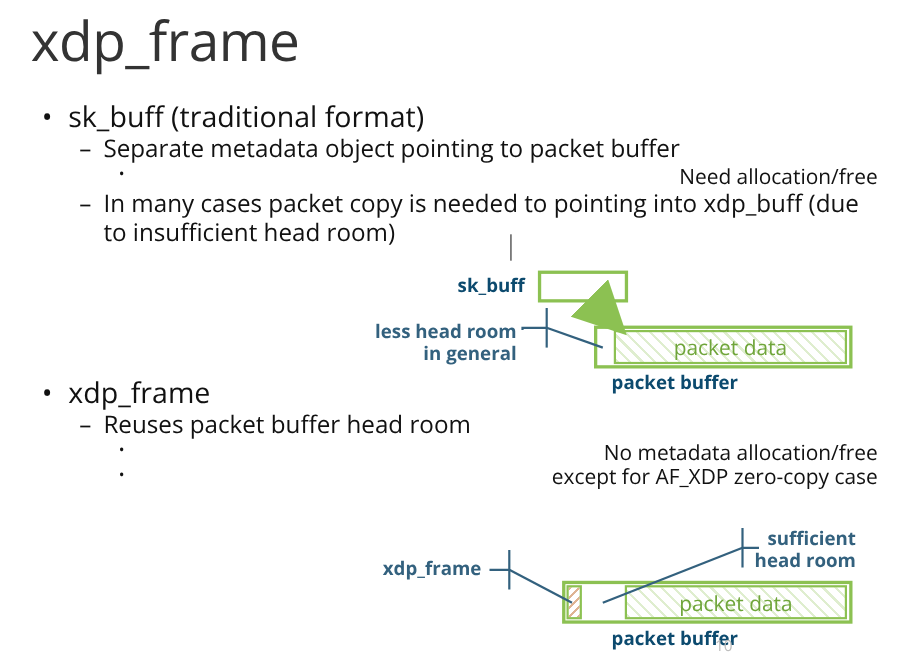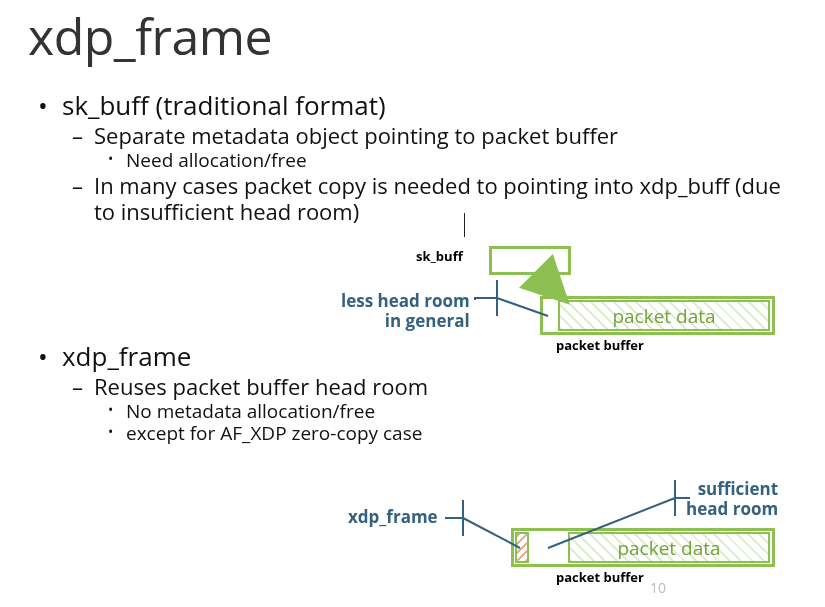--- a/index.html
+++ b/index.html
@@ -34,38 +34,38 @@
     width: 760px;
     font-size: 21px;
     line-height: 1.18;
     color: #111;
   }
   .body ul { margin: 0; padding: 0; list-style: none; }
   .body .l1 { margin: 0 0 0 0; padding-left: 24px; position: relative; font-size: 26px; }
   .body .l1::before { content: "•"; position: absolute; left: 0; top: 0; font-size: 26px; }
   .body .l2 { margin: 2px 0 0 34px; padding-left: 22px; position: relative; font-size: 22px; }
   .body .l2::before { content: "–"; position: absolute; left: 0; top: 0; }
-  .body .l3 { margin: 0 0 0 70px; padding-left: 18px; position: relative; font-size: 19px; }
+  .body .l3 { margin: 0 0 0 70px; padding-left: 18px; position: relative; font-size: 19px; text-align: right; }
   .body .l3::before { content: "•"; position: absolute; left: 0; top: 2px; font-size: 14px; }
   .gap { height: 116px; }
 
   .pagenum {
     position: absolute;
     right: 20px;
     bottom: 10px;
     color: #bdbdbd;
     font-size: 14px;
   }
 
   
   .glabel {
     position: absolute;
-    color: #000000;
+    color: #0c4a6e;
     font-weight: 700;
-    font-size: 13px;
+    font-size: 17px;
     white-space: pre;
     line-height: 1.15;
   }
   .dlabel {
     position: absolute;
     color: #33617e;
     font-weight: 700;
     font-size: 17px;
     white-space: pre;
     line-height: 1.15;

